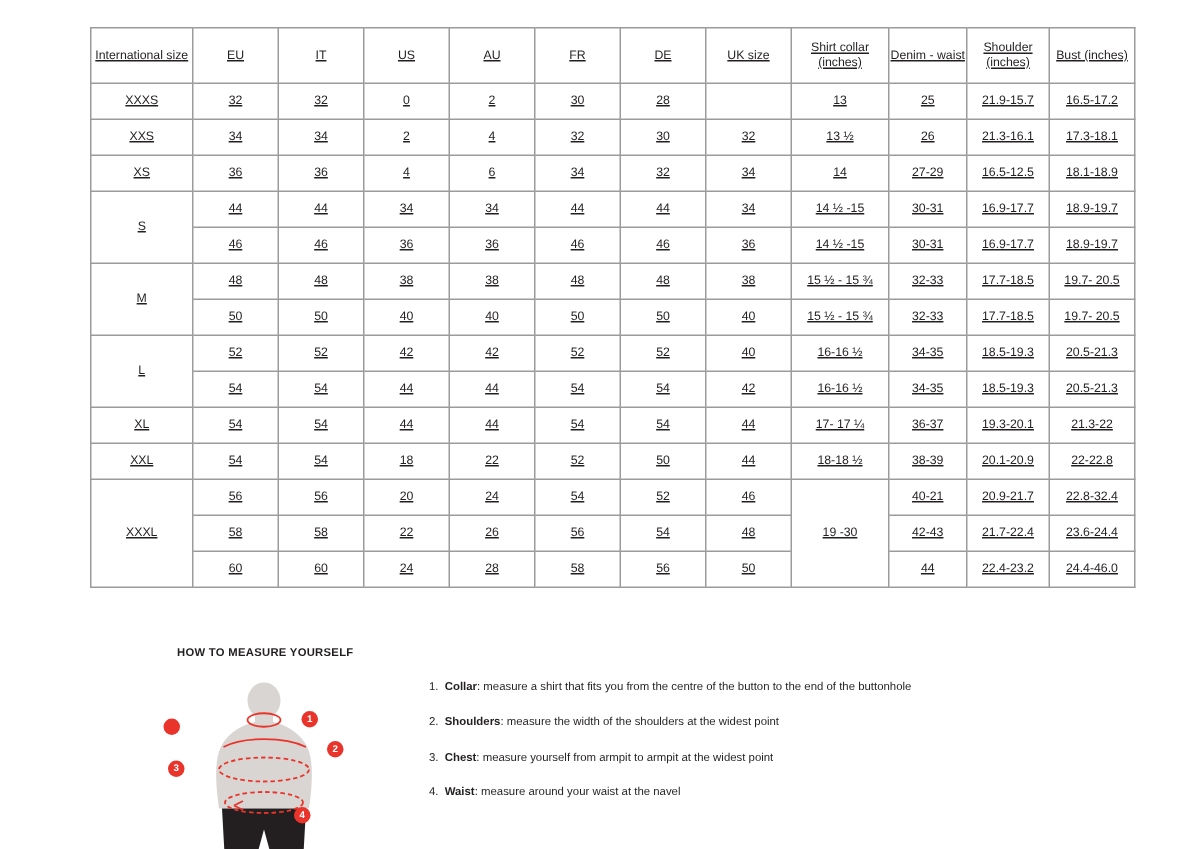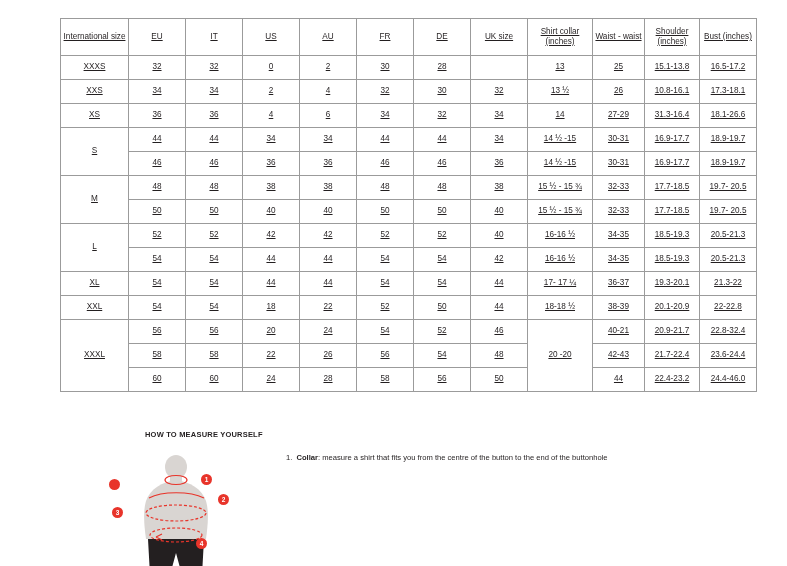--- a/index.html
+++ b/index.html
@@ -58,21 +58,20 @@
     left: 118px;
     top: 430px;
     width: 620px;
   }
   #measure-title {
     font-size: 7.5px;
     font-weight: bold;
     letter-spacing: 0.2px;
     color: #231f20;
     margin-bottom: 14px;
-    margin-left: 27px;
   }
   #measure-body {
     position: relative;
     display: flex;
     align-items: flex-start;
   }
   #figure-wrap {
     position: relative;
     width: 120px;
     height: 130px;
@@ -128,67 +127,67 @@
     <tr>
       <th>International size</th>
       <th>EU</th>
       <th>IT</th>
       <th>US</th>
       <th>AU</th>
       <th>FR</th>
       <th>DE</th>
       <th>UK size</th>
       <th>Shirt collar (inches)</th>
-      <th>Waist - waist</th>
+      <th>Denim - waist</th>
       <th>Shoulder (inches)</th>
       <th>Bust (inches)</th>
     </tr>
   </thead>
   <tbody id="table-body">
       <tr>
         <td class="intl">XXXS</td>
         <td>32</td>
         <td>32</td>
         <td>0</td>
         <td>2</td>
         <td>30</td>
         <td>28</td>
         <td></td>
         <td>13</td>
         <td>25</td>
-        <td>15.1-13.8</td>
+        <td>21.9-15.7</td>
         <td>16.5-17.2</td>
       </tr>
       <tr>
         <td class="intl">XXS</td>
         <td>34</td>
         <td>34</td>
         <td>2</td>
         <td>4</td>
         <td>32</td>
         <td>30</td>
         <td>32</td>
         <td>13 ½</td>
         <td>26</td>
-        <td>10.8-16.1</td>
+        <td>21.3-16.1</td>
         <td>17.3-18.1</td>
       </tr>
       <tr>
         <td class="intl">XS</td>
         <td>36</td>
         <td>36</td>
         <td>4</td>
         <td>6</td>
         <td>34</td>
         <td>32</td>
         <td>34</td>
         <td>14</td>
         <td>27-29</td>
-        <td>31.3-16.4</td>
-        <td>18.1-26.6</td>
+        <td>16.5-12.5</td>
+        <td>18.1-18.9</td>
       </tr>
       <tr>
         <td class="intl" rowspan="2">S</td>
         <td>44</td>
         <td>44</td>
         <td>34</td>
         <td>34</td>
         <td>44</td>
         <td>44</td>
         <td>34</td>
@@ -294,21 +293,21 @@
       </tr>
       <tr>
         <td class="intl" rowspan="3">XXXL</td>
         <td>56</td>
         <td>56</td>
         <td>20</td>
         <td>24</td>
         <td>54</td>
         <td>52</td>
         <td>46</td>
-        <td rowspan="3">20 -20</td>
+        <td rowspan="3">19 -30</td>
         <td>40-21</td>
         <td>20.9-21.7</td>
         <td>22.8-32.4</td>
       </tr>
       <tr>
         <td>58</td>
         <td>58</td>
         <td>22</td>
         <td>26</td>
         <td>56</td>
@@ -357,15 +356,18 @@
         <path d="M38 84 L44 81 M38 84 L44 87" fill="none" stroke="#e8342a" stroke-width="1.2"></path>
       </svg>
       <div class="callout" style="left:83px; top:21px;">1</div>
       <div class="callout" style="left:-9px; top:26px;"></div>
       <div class="callout" style="left:100px; top:41px;">2</div>
       <div class="callout" style="left:-6px; top:54px;">3</div>
       <div class="callout" style="left:78px; top:85px;">4</div>
     </div>
     <ul id="measure-list">
         <li><span class="num">1.</span> <b>Collar</b><span>: measure a shirt that fits you from the centre of the button to the end of the buttonhole</span></li>
+        <li><span class="num">2.</span> <b>Shoulders</b><span>: measure the width of the shoulders at the widest point</span></li>
+        <li><span class="num">3.</span> <b>Chest</b><span>: measure yourself from armpit to armpit at the widest point</span></li>
+        <li><span class="num">4.</span> <b>Waist</b><span>: measure around your waist at the navel</span></li>
       </ul>
   </div>
 </div>
 
 </body></html>

